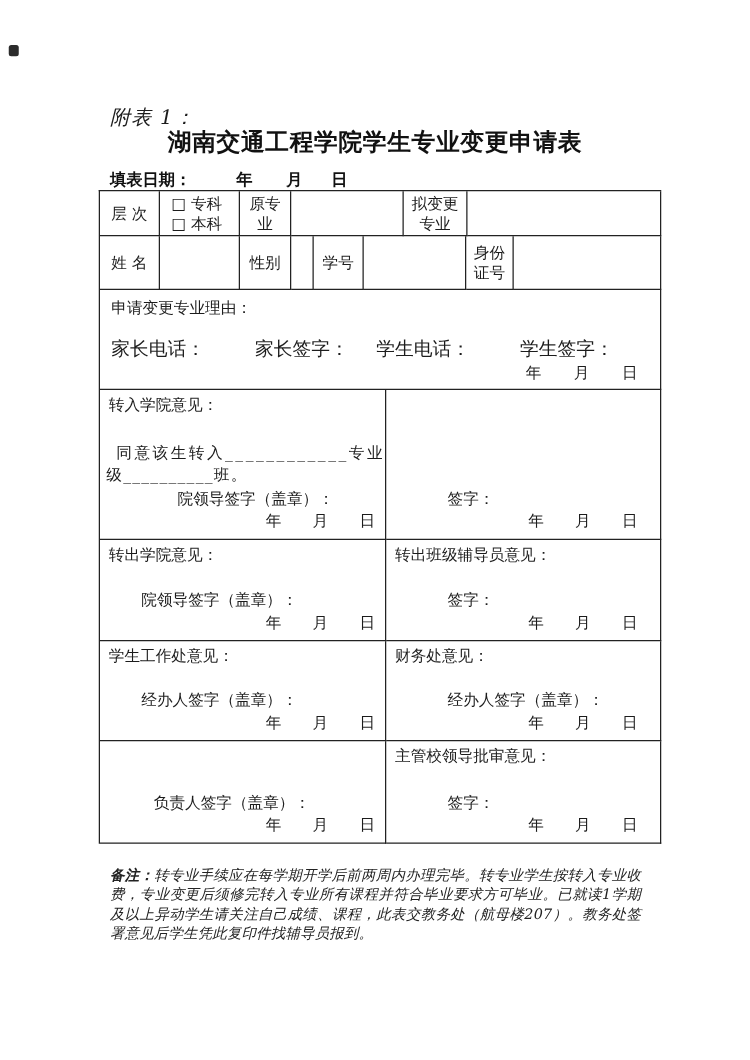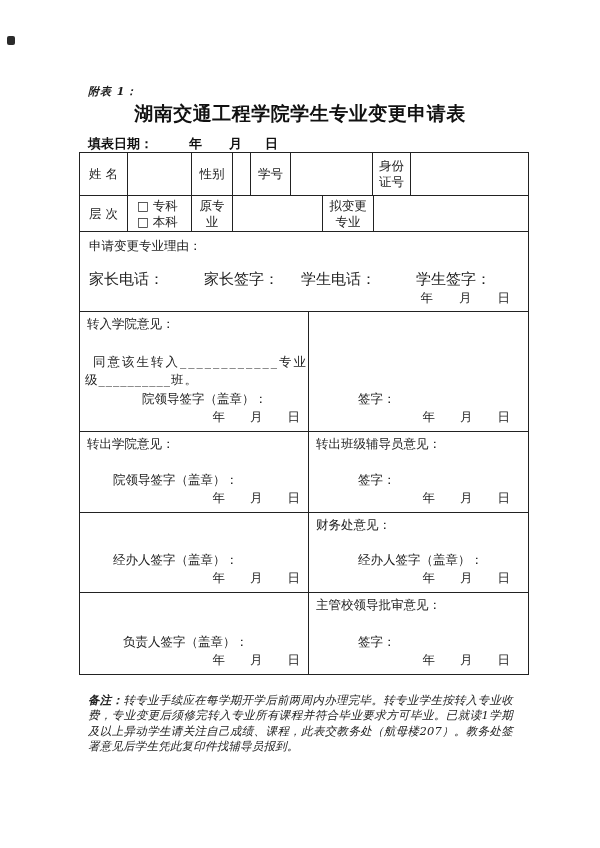--- a/index.html
+++ b/index.html
@@ -3,21 +3,21 @@
 <meta charset="utf-8">
 <style>
   html,body{margin:0;padding:0;}
   body{background:#888;}
   .sheet{
     position:relative;width:600px;height:848px;background:#ffffff;
     font-family:"DejaVu Serif","Liberation Serif",serif;color:#1c1c1c;
     overflow:hidden;margin:0 auto;
   }
   .scan-artifact{position:absolute;left:7px;top:36px;width:8px;height:9px;background:#2b2b2b;border-radius:2px;}
-  .attachment{position:absolute;left:88px;top:84px;font-size:11px;font-style:italic;letter-spacing:1px;font-weight:bold;}
+  .attachment{position:absolute;left:88px;top:84px;font-size:16px;font-style:italic;letter-spacing:1px;}
   .title{
     position:absolute;left:0;top:101px;width:600px;margin:0;text-align:center;
     font-family:"DejaVu Sans","Liberation Sans",sans-serif;font-weight:bold;
     font-size:19px;letter-spacing:0.5px;color:#111;
   }
   .date-line{
     position:absolute;left:88px;top:135px;
     font-family:"DejaVu Sans","Liberation Sans",sans-serif;font-weight:bold;font-size:13px;color:#111;
   }
   .date-line .gap-y{margin-left:36px;}
@@ -72,43 +72,43 @@
 
   <div class="attachment">附表 1：</div>
   <h1 class="title">湖南交通工程学院学生专业变更申请表</h1>
 
   <div class="date-line">
     <span>填表日期：</span><span class="gap-y">年</span><span class="gap-m">月</span><span class="gap-d">日</span>
   </div>
 
   <div class="form-table">
 
-    <div class="tr" style="height:43px">
-      <div class="td lbl" style="width:48px">姓  名</div>
-      <div class="td" style="width:64px"></div>
-      <div class="td lbl" style="width:41px">性别</div>
-      <div class="td" style="width:18px"></div>
-      <div class="td lbl" style="width:40px">学号</div>
-      <div class="td" style="width:82px"></div>
-      <div class="td lbl" style="width:38px">身份
-证号</div>
-      <div class="td flex1"></div>
-    </div>
-
     <div class="tr" style="height:36px">
       <div class="td lbl" style="width:48px">层  次</div>
       <div class="td chk-cell" style="width:64px">
         <span class="chk">□ 专科</span>
         <span class="chk">□ 本科</span>
       </div>
       <div class="td lbl" style="width:41px">原专
 业</div>
       <div class="td" style="width:90px"></div>
       <div class="td lbl" style="width:51px">拟变更
 专业</div>
+      <div class="td flex1"></div>
+    </div>
+
+    <div class="tr" style="height:43px">
+      <div class="td lbl" style="width:48px">姓  名</div>
+      <div class="td" style="width:64px"></div>
+      <div class="td lbl" style="width:41px">性别</div>
+      <div class="td" style="width:18px"></div>
+      <div class="td lbl" style="width:40px">学号</div>
+      <div class="td" style="width:82px"></div>
+      <div class="td lbl" style="width:38px">身份
+证号</div>
       <div class="td flex1"></div>
     </div>
 
     <div class="tr" style="height:80px">
       <div class="td reason-cell flex1">
         <div class="reason-label">申请变更专业理由：</div>
         <div class="reason-fill"></div>
         <span class="contact" style="left:9px">家长电话：</span>
         <span class="contact" style="left:124px">家长签字：</span>
         <span class="contact" style="left:221px">学生电话：</span>
@@ -145,20 +145,21 @@
       <div class="td op flex1">
         <div class="op-title">转出班级辅导员意见：</div>
         <div class="spacer"></div>
         <div class="op-sign" style="margin-left:49px">签字：</div>
         <div class="ymd ymd-r"><span>年</span><span>月</span><span>日</span></div>
       </div>
     </div>
 
     <div class="tr" style="height:80px">
       <div class="td op" style="width:229px">
+        <div class="op-title">学生工作处意见：</div>
         <div class="spacer"></div>
         <div class="op-sign" style="margin-left:33px">经办人签字（盖章）：</div>
         <div class="ymd"><span>年</span><span>月</span><span>日</span></div>
       </div>
       <div class="td op flex1">
         <div class="op-title">财务处意见：</div>
         <div class="spacer"></div>
         <div class="op-sign" style="margin-left:49px">经办人签字（盖章）：</div>
         <div class="ymd ymd-r"><span>年</span><span>月</span><span>日</span></div>
       </div>

